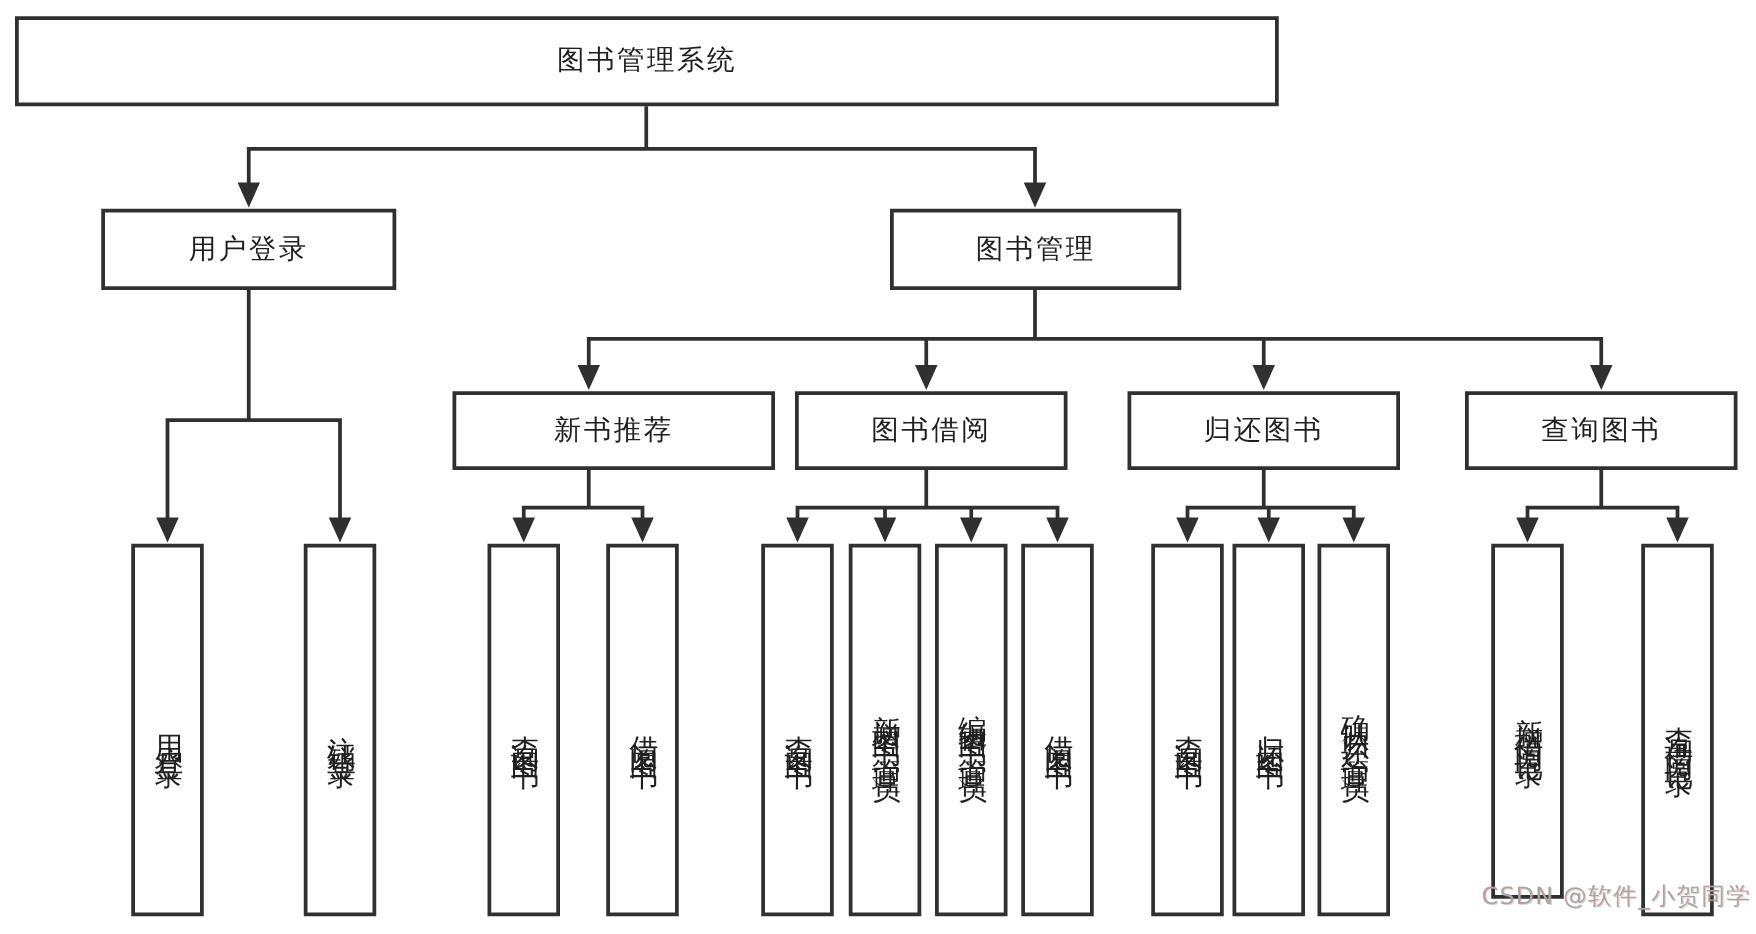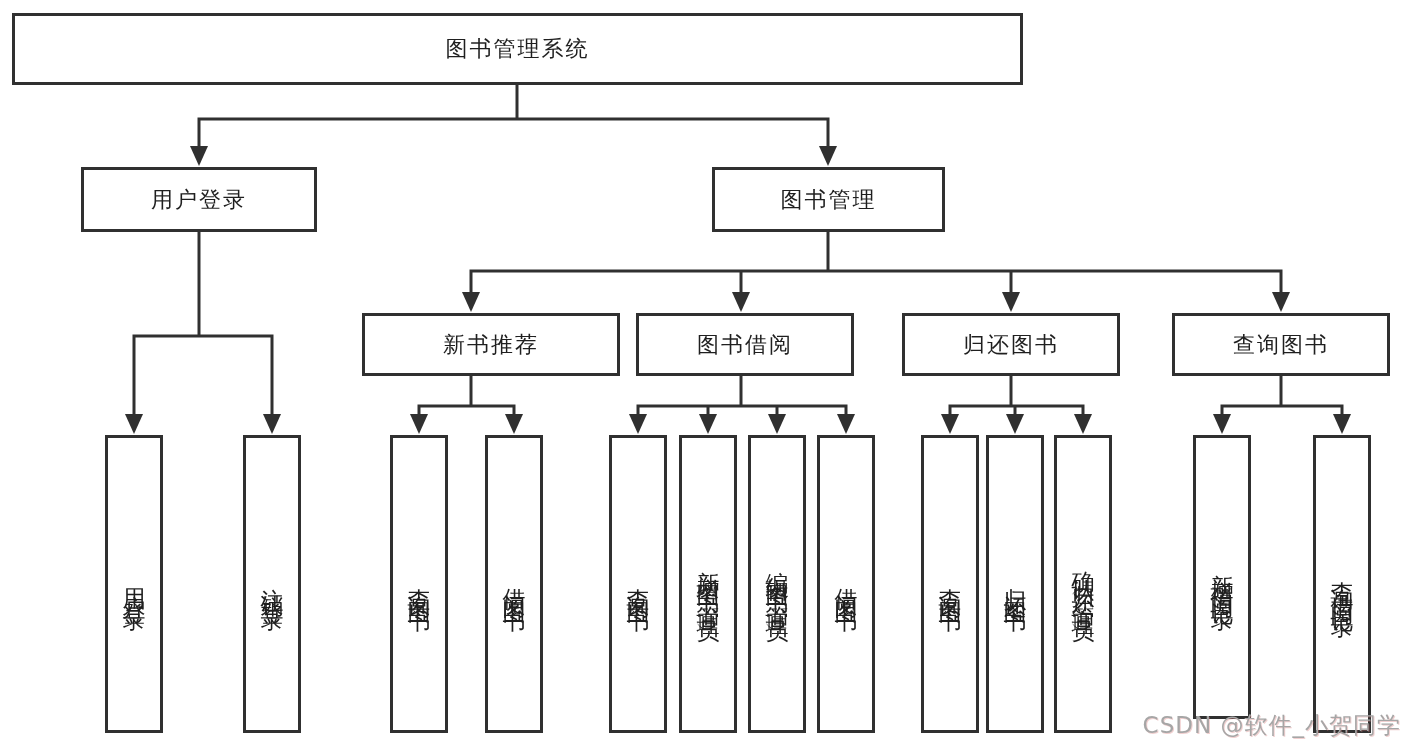--- a/index.html
+++ b/index.html
@@ -30,22 +30,22 @@
   }
   .leaf{
     position:absolute;box-sizing:border-box;
     border:3px solid var(--line);
     background:#fff;
     display:flex;align-items:center;justify-content:center;
     writing-mode:vertical-rl;text-orientation:mixed;
     font-size:23px;letter-spacing:7px;line-height:1;
   }
   .watermark{
-    position:absolute;right:4px;bottom:6px;
-    font-size:23px;color:var(--watermark);
+    position:absolute;right:4px;bottom:17px;
+    font-size:19px;color:var(--watermark);
     letter-spacing:1px;white-space:nowrap;
     text-shadow:1px 1px 0 rgba(214,120,120,0.35);
   }
 </style>
 </head>
 <body>
 
 <div class="canvas">
 
   <svg class="wires" viewBox="0 0 1405 747" aria-hidden="true">

